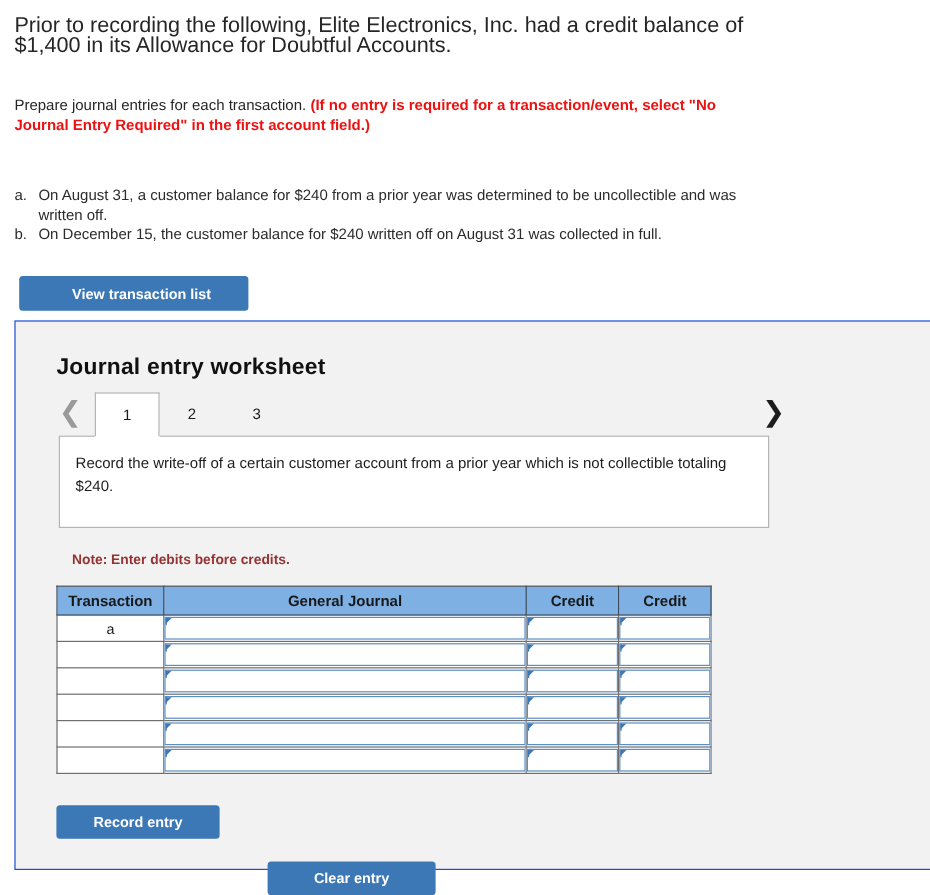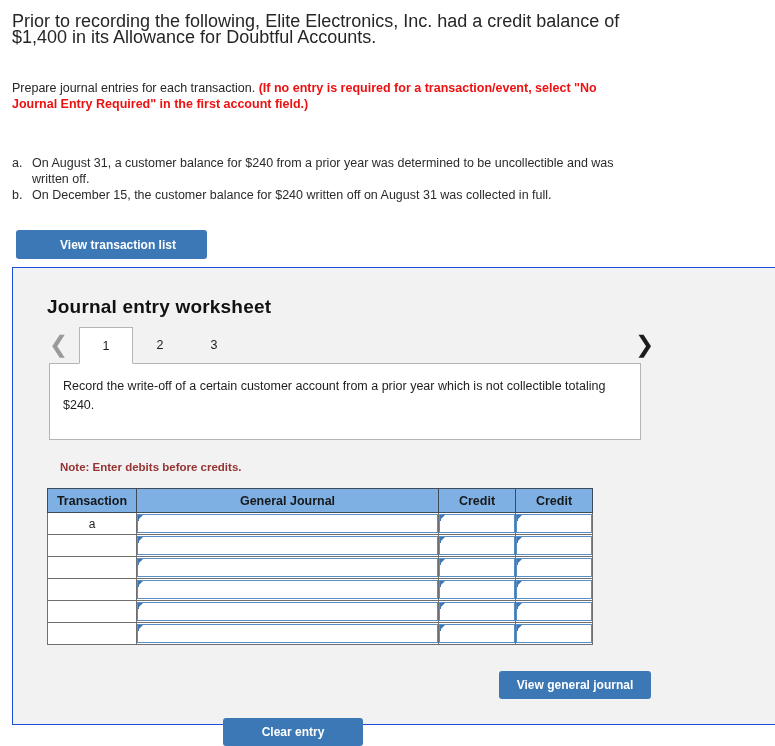--- a/index.html
+++ b/index.html
@@ -413,16 +413,16 @@
         <td class="field-cell">
             <div class="field"></div>
           </td>
         <td class="field-cell">
             <div class="field"></div>
           </td>
       </tr>
     </tbody>
   </table>
 
+  <button class="btn" id="record-entry">Record entry</button>
   <button class="btn" id="clear-entry">Clear entry</button>
-  <button class="btn" id="view-general-journal">View general journal</button>
 
 </div>
 
 </body></html>

